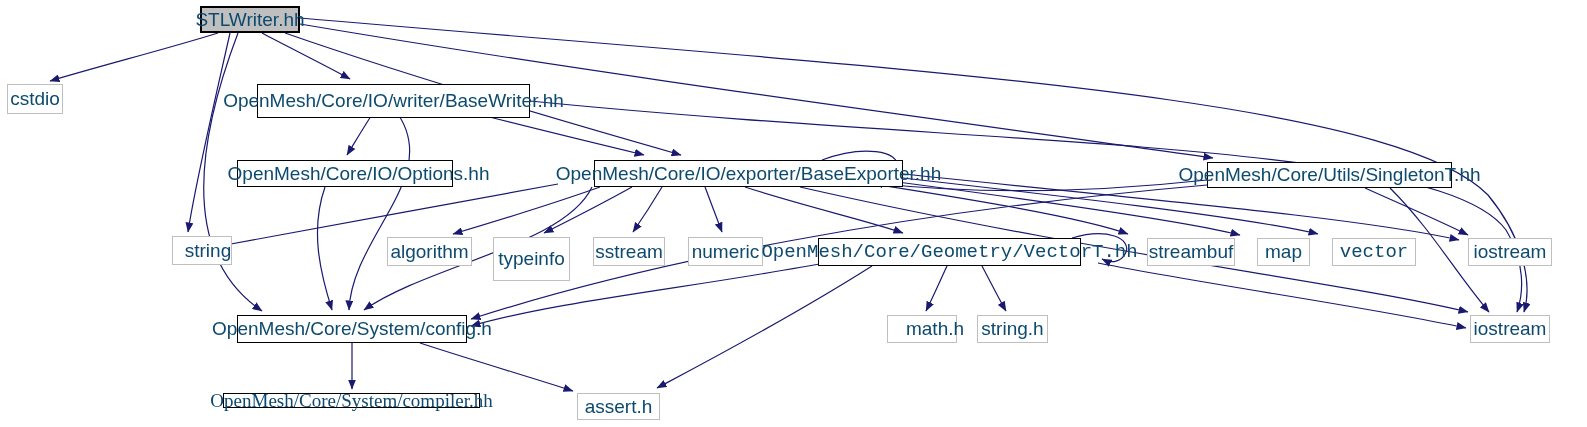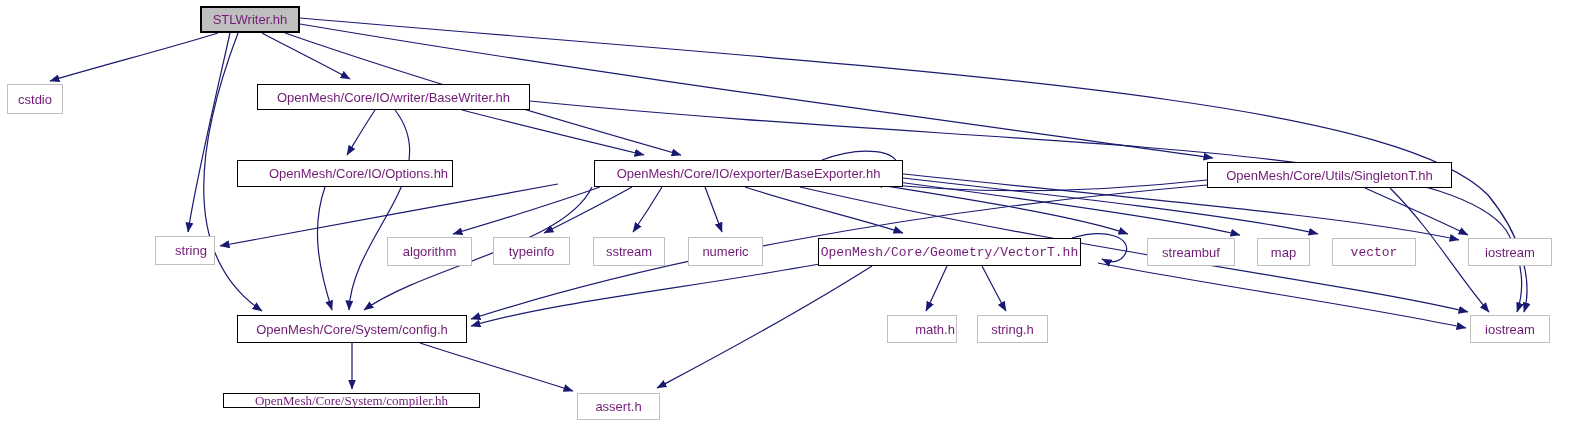--- a/index.html
+++ b/index.html
@@ -8,22 +8,22 @@
     width:1587px;height:427px;
     background:#ffffff;
     font-family:"Liberation Sans","DejaVu Sans",sans-serif;
     overflow:hidden;
   }
   #edges{position:absolute;left:0;top:0;width:1587px;height:427px;}
   .node{
     position:absolute;
     display:flex;align-items:center;justify-content:center;
     background:#ffffff;
-    color:#701a75;
-    font-size:13px;
+    color:#0c4a6e;
+    font-size:19px;
     white-space:nowrap;
     box-sizing:border-box;
     cursor:pointer;
     z-index:2;
   }
   .node.system{border:1px solid #bfbfbf;}
   .node.internal{border:1px solid #000000;}
   .node.current{background:#bfbfbf;border:2px solid #000000;font-weight:normal;}
 </style>
 </head>
@@ -72,27 +72,27 @@
         <path d="M835,261 C700,287 562,300 471,326" marker-end="url(#arrow)"></path>
         <path d="M872,266 C790,318 706,362 657,388" marker-end="url(#arrow)"></path>
         <path d="M1098,263 C1222,287 1362,306 1466,328" marker-end="url(#arrow)"></path>
         <path d="M352,343 C352,358 352,374 352,389" marker-end="url(#arrow)"></path>
         <path d="M420,343 C478,362 540,380 573,391" marker-end="url(#arrow)"></path>
       </g>
   </svg>
   <div id="nodes">
       <div class="node current" style="left: 200px; top: 6px; width: 100px; height: 27px;">STLWriter.hh</div>
       <div class="node system" style="left: 7px; top: 84px; width: 56px; height: 30px;">cstdio</div>
-      <div class="node internal" style="left: 257px; top: 84px; width: 273px; height: 26px;">OpenMesh/Core/IO/writer/BaseWriter.hh</div>
+      <div class="node internal" style="left: 257px; top: 84px; width: 273px; height: 34px;">OpenMesh/Core/IO/writer/BaseWriter.hh</div>
       <div class="node internal" style="left: 237px; top: 160px; width: 216px; height: 27px; padding-left: 27px;">OpenMesh/Core/IO/Options.hh</div>
       <div class="node internal" style="left: 558px; top: 160px; width: 309px; height: 27px; margin-left: 36px;">OpenMesh/Core/IO/exporter/BaseExporter.hh</div>
       <div class="node internal" style="left: 1207px; top: 162px; width: 245px; height: 26px;">OpenMesh/Core/Utils/SingletonT.hh</div>
-      <div class="node system" style="left: 155px; top: 236px; width: 60px; height: 29px; padding-left: 12px;">string</div>
+      <div class="node system" style="left: 172px; top: 236px; width: 60px; height: 29px; padding-left: 12px;">string</div>
       <div class="node system" style="left: 387px; top: 237px; width: 85px; height: 29px;">algorithm</div>
-      <div class="node system" style="left: 493px; top: 237px; width: 77px; height: 28px;">typeinfo</div>
+      <div class="node system" style="left: 493px; top: 237px; width: 77px; height: 44px;">typeinfo</div>
       <div class="node system" style="left: 593px; top: 237px; width: 72px; height: 29px;">sstream</div>
       <div class="node system" style="left: 688px; top: 237px; width: 75px; height: 29px;">numeric</div>
       <div class="node internal" style="left: 818px; top: 238px; width: 263px; height: 28px; font-family: Liberation Mono, monospace;">OpenMesh/Core/Geometry/VectorT.hh</div>
       <div class="node system" style="left: 1147px; top: 238px; width: 88px; height: 28px;">streambuf</div>
       <div class="node system" style="left: 1257px; top: 238px; width: 53px; height: 28px;">map</div>
       <div class="node system" style="left: 1332px; top: 238px; width: 84px; height: 28px; font-family: Liberation Mono, monospace;">vector</div>
       <div class="node system" style="left: 1468px; top: 238px; width: 84px; height: 28px;">iostream</div>
       <div class="node internal" style="left: 237px; top: 315px; width: 230px; height: 28px;">OpenMesh/Core/System/config.h</div>
       <div class="node system" style="left: 887px; top: 315px; width: 70px; height: 28px; padding-left: 26px;">math.h</div>
       <div class="node system" style="left: 977px; top: 315px; width: 71px; height: 28px;">string.h</div>

